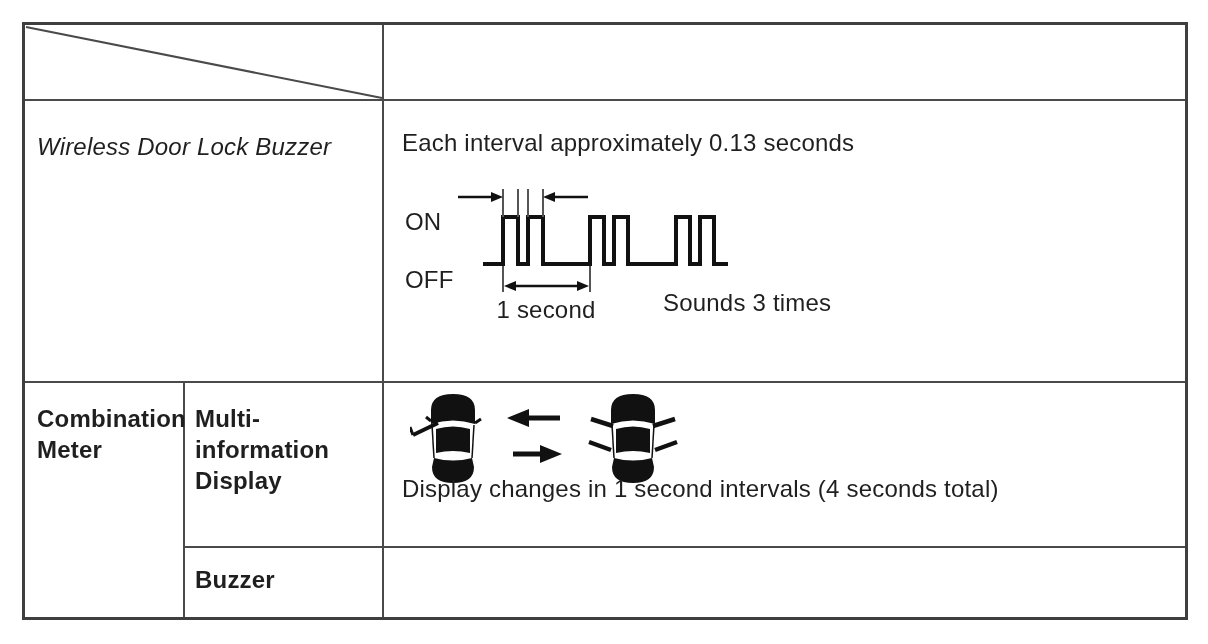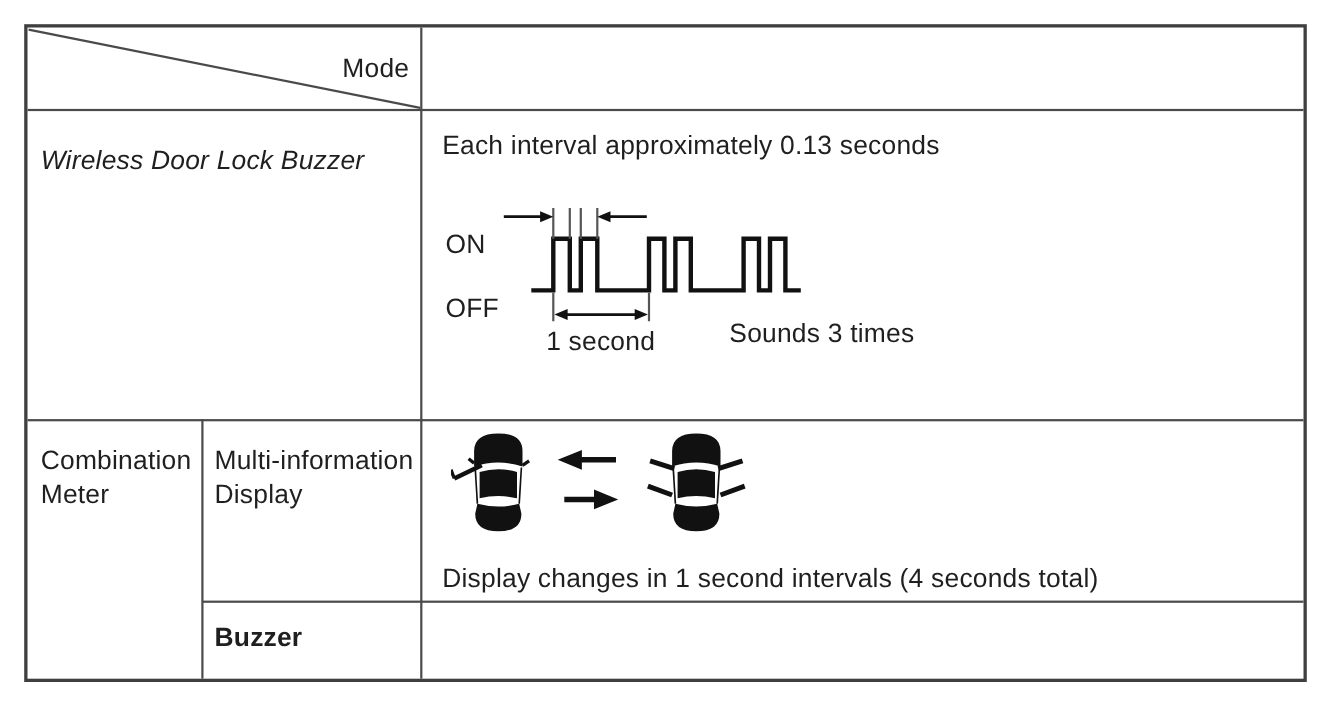--- a/index.html
+++ b/index.html
@@ -16,28 +16,28 @@
   .gl.h1 { left:25px; top:99px;  width:1160px; height:2px; }
   .gl.h2 { left:25px; top:381px; width:1160px; height:2px; }
   .gl.h3 { left:184px; top:546px; width:1001px; height:2px; }
   .gl.v1 { left:382px; top:25px;  width:2px; height:592px; }
   .gl.v2 { left:183px; top:381px; width:2px; height:236px; }
   .diag { position:absolute; left:25px; top:25px; }
   .txt {
     position:absolute; font-size:24px; line-height:30px;
     white-space:nowrap; letter-spacing:0.2px;
   }
-  .txt.wrap { white-space:normal; line-height:31px; }
+  .txt.wrap { white-space:normal; line-height:31px;font-weight:bold; }
   .mode-label { left:232px; top:48px; width:140px; text-align:right; }
   .driver-door { left:401px; top:48px; }
   .wireless-label { left:37px; top:132px;font-style:italic; }
-  .interval-note { left:402px; top:118px; }
+  .interval-note { left:402px; top:128px; }
   .combo-label { left:37px; top:403px; width:142px; }
   .multiinfo-label { left:195px; top:403px; width:186px; }
-  .display-caption { left:402px; top:512px; }
+  .display-caption { left:402px; top:474px; }
   .buzzer-label { left:195px; top:565px;font-weight:bold; }
   .buzzer-value { left:401px; top:565px; }
   .wavefig { position:absolute; left:400px; top:183px; }
   .carfig  { position:absolute; left:410px; top:386px; }
   svg text {
     font-family:"Liberation Sans","DejaVu Sans",sans-serif;
     font-size:24px; fill:#1f1f1f; letter-spacing:0.2px;
   }
   .ink   { stroke:#111111; fill:none; }
   .thin  { stroke:#555555; fill:none; }
@@ -52,21 +52,20 @@
   <div class="gl h1"></div>
   <div class="gl h2"></div>
   <div class="gl h3"></div>
   <div class="gl v1"></div>
   <div class="gl v2"></div>
 
   <svg class="diag" width="359" height="75" viewBox="0 0 359 75">
     <line x1="1" y1="2" x2="357" y2="73" stroke="#4a4a4a" stroke-width="2"></line>
   </svg>
 
-  <div class="txt mode-label">Mode</div>
 
   <div class="txt wireless-label">Wireless Door Lock Buzzer</div>
   <div class="txt interval-note">Each interval approximately 0.13 seconds</div>
 
   <svg class="wavefig" width="440" height="142" viewBox="0 0 440 142">
 
     <text x="5" y="47">ON</text>
     <text x="5" y="105">OFF</text>
 
     <path class="ink" stroke-width="4" d="M83,81 H103 V34 H118 V81 H128 V34 H143 V81 H190 V34 H204 V81 H214 V34 H228 V81 H276 V34 H290 V81 H300 V34 H314 V81 H328"></path>

